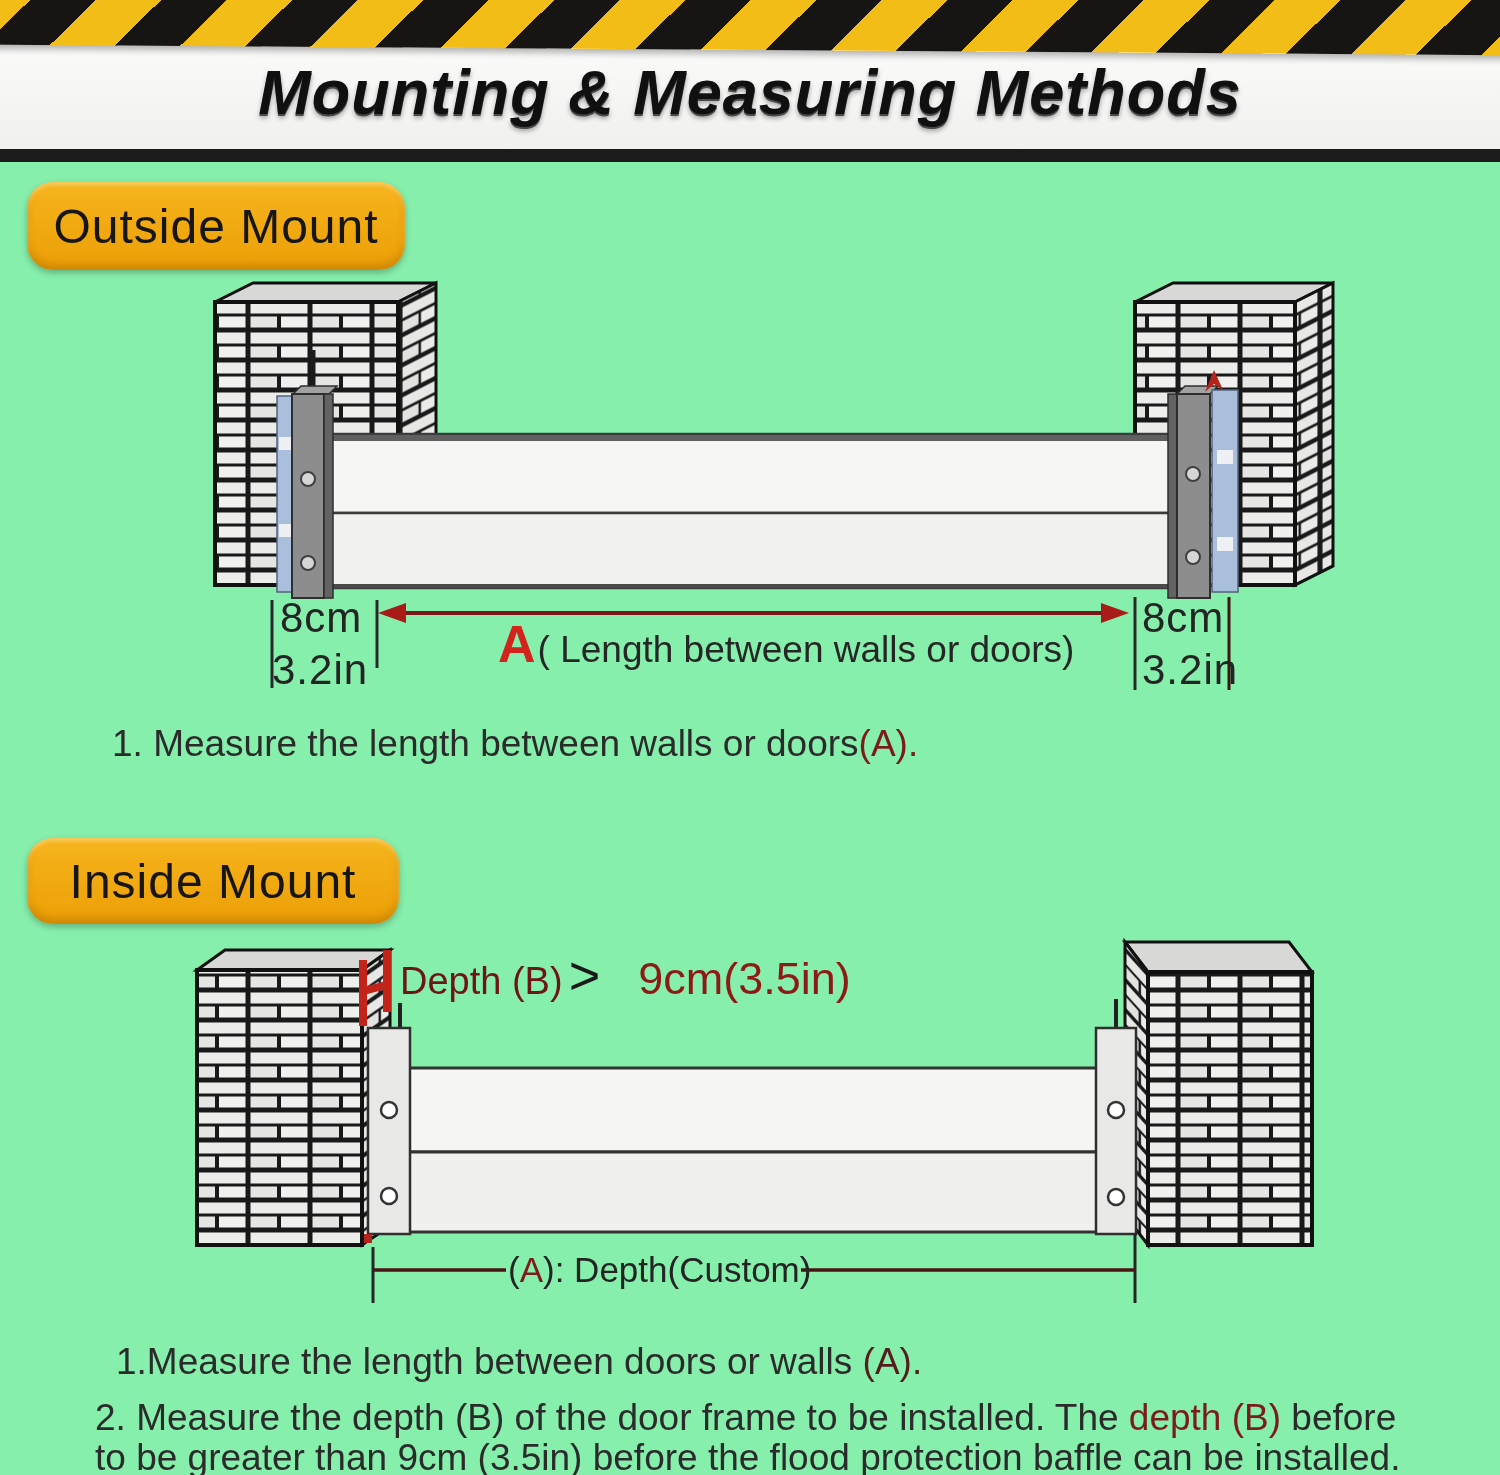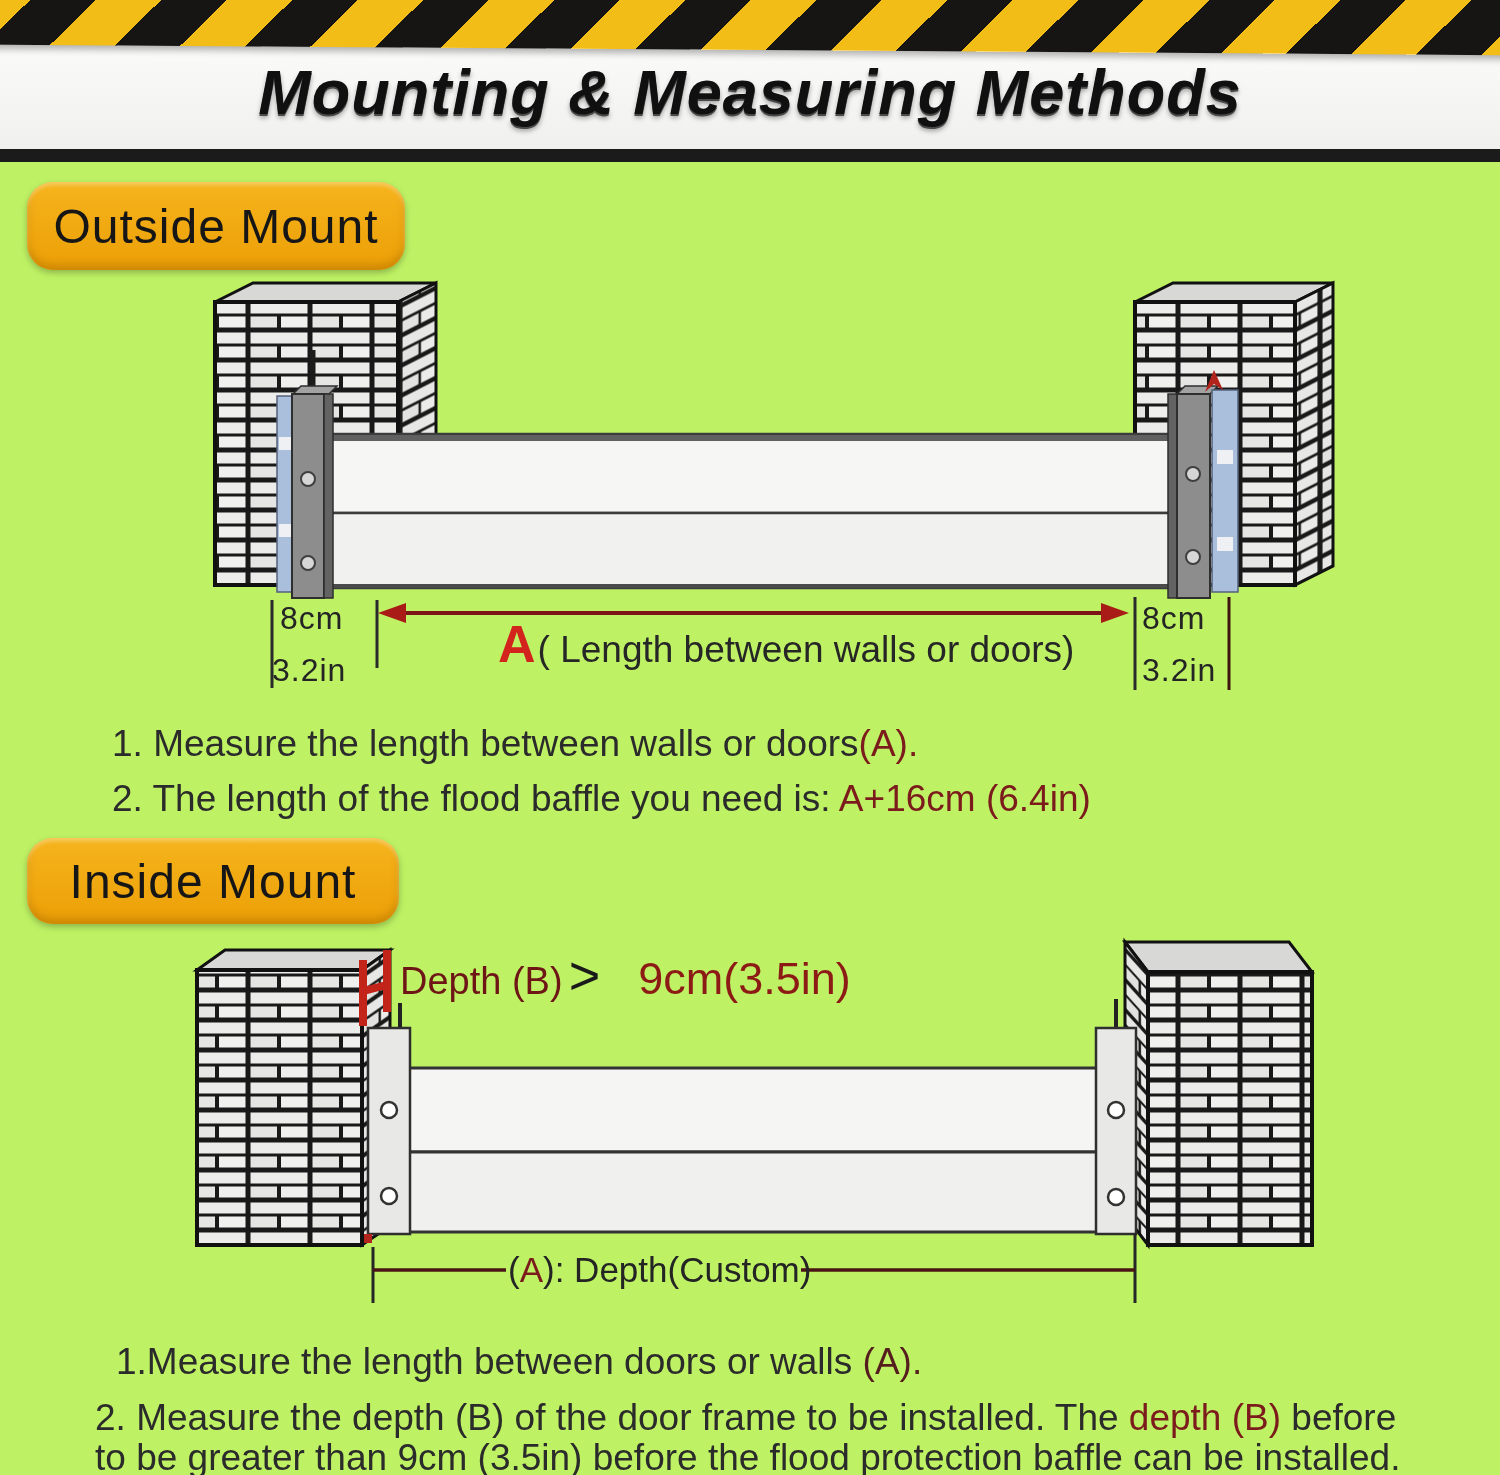--- a/index.html
+++ b/index.html
@@ -1,17 +1,17 @@
 <!DOCTYPE html>
 <html><head>
 <meta charset="utf-8">
 <style>
   html,body{margin:0;padding:0;background:#ffffff;}
   #canvas{
-    position:relative;width:1500px;height:1475px;overflow:hidden;background:#bef264;
+    position:relative;width:1500px;height:1475px;overflow:hidden;background:#86efac;
     font-family:"Liberation Sans","DejaVu Sans",sans-serif;color:#262626;
   }
   .abs{position:absolute;}
 
   
   .title-band{top:0;left:0;width:1500px;height:149px;background:linear-gradient(#ffffff,#f0f0ee);}
   .hazard{
     top:-10px;left:-20px;width:1560px;height:60px;
     background:repeating-linear-gradient(135deg,#f2bd17 0 46px,#171513 46px 92px);
     transform:rotate(0.4deg);
@@ -29,21 +29,21 @@
     left:27px;width:378px;height:88px;border-radius:26px;
     background:linear-gradient(#f6b41d,#ec9f06);
     box-shadow:0 3px 6px rgba(0,0,0,.25), inset 0 -5px 9px rgba(120,70,0,.28), inset 0 3px 4px rgba(255,235,170,.55);
     display:flex;align-items:center;justify-content:center;
     font-size:48px;font-weight:500;color:#161616;letter-spacing:1px;
   }
   .badge-outside{top:182px;}
   .badge-inside{top:838px;width:372px;height:86px;}
 
   
-  .dim-num{font-size:32px;line-height:48px;color:#242424;letter-spacing:1px;white-space:nowrap;}
+  .dim-num{font-size:42px;line-height:48px;color:#242424;letter-spacing:1px;white-space:nowrap;}
   .a-row{display:flex;align-items:baseline;white-space:nowrap;}
   .a-red{font-size:52px;font-weight:800;color:#d2231d;margin-right:2px;}
   .a-caption{font-size:37px;color:#262626;}
   .steps{font-size:37px;line-height:44px;color:#2b2b2b;white-space:nowrap;}
   .accent{color:#7b1b1b;}
   .accent-soft{color:#551d1d;}
   .depth-row{display:flex;align-items:baseline;white-space:nowrap;}
   .depth-label{font-size:38px;color:#6e1616;}
   .depth-gt{font-size:54px;font-weight:300;color:#1a1a1a;margin:0 6px;}
   .depth-value{font-size:45px;color:#8d1b15;margin-left:32px;}
@@ -143,23 +143,20 @@
   <div class="abs dim-num" style="top:594px;left:1142px;">8cm</div>
   <div class="abs dim-num" style="top:646px;left:1142px;">3.2in</div>
   <div class="abs a-row" style="top:614px;left:498px;">
     <span class="a-red">A</span>
     <span class="a-caption">( Length between walls or doors)</span>
   </div>
 
   <div class="abs steps" style="top:722px;left:112px;">
     <span>1. Measure the length between walls or doors</span><span class="accent">(A).</span>
   </div>
-  <div class="abs steps" style="top:777px;left:112px;">
-    <span>2. The length of the flood baffle you need is: </span><span class="accent">A+16cm (6.4in)</span>
-  </div>
 
   <svg class="abs" style="top:935px;left:0;" width="1500" height="370" viewBox="0 935 1500 370">
     <defs>
       <pattern id="brick2" width="62" height="30" patternUnits="userSpaceOnUse">
         <rect width="62" height="30" fill="#191919"></rect>
         <rect x="2.5" y="2.5" width="57" height="11" fill="#ececea"></rect>
         <rect x="2.5" y="16.5" width="26.5" height="11" fill="#e5e5e3"></rect>
         <rect x="33" y="16.5" width="26.5" height="11" fill="#f0f0ee"></rect>
       </pattern>
       <pattern id="brickSideB" width="40" height="30" patternUnits="userSpaceOnUse" patternTransform="skewY(-35)">

